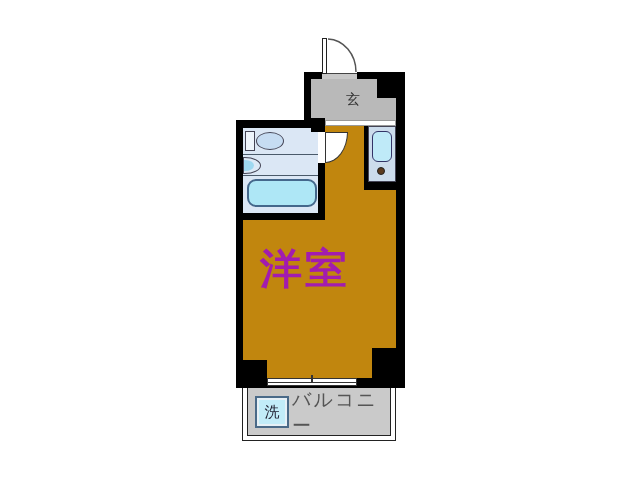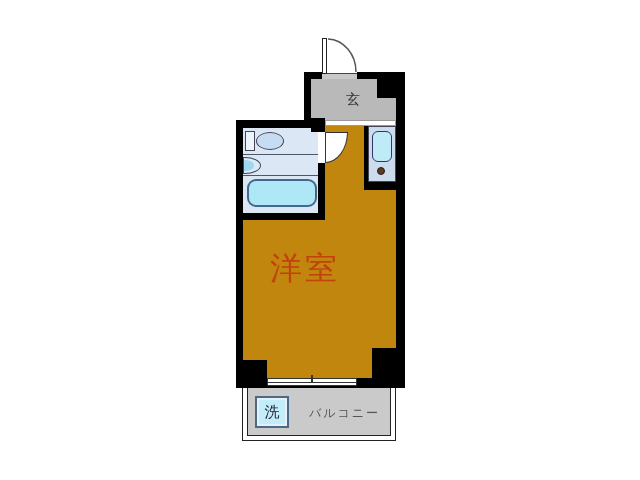--- a/index.html
+++ b/index.html
@@ -94,16 +94,16 @@
   <div class="abs window" style="left:267px;top:378px;width:90px;height:8px;">
     <div class="mid"></div>
   </div>
   <div class="abs tick" style="left:311px;top:375px;width:2px;height:7px;"></div>
 
   <div class="abs washer lbl" style="left:255px;top:396px;width:34px;height:32px;font-size:15px;color:#223;">
     <span>洗</span>
   </div>
 
   <div class="abs lbl" style="left:331px;top:91px;width:44px;height:18px;font-size:14px;color:#333;">玄</div>
-  <div class="abs lbl" style="left:235px;top:250px;width:140px;height:38px;font-size:32px;letter-spacing:3px;color:#c2410c;">洋室</div>
-  <div class="abs lbl" style="left:292px;top:403px;width:105px;height:20px;font-size:12px;letter-spacing:2px;color:#555;">バルコニー</div>
+  <div class="abs lbl" style="left:235px;top:250px;width:140px;height:38px;font-size:42px;letter-spacing:3px;color:#a21caf;font-weight:bold;">洋室</div>
+  <div class="abs lbl" style="left:292px;top:403px;width:105px;height:20px;font-size:19px;letter-spacing:2px;color:#555;">バルコニー</div>
 
 </div>
 
 </body></html>

